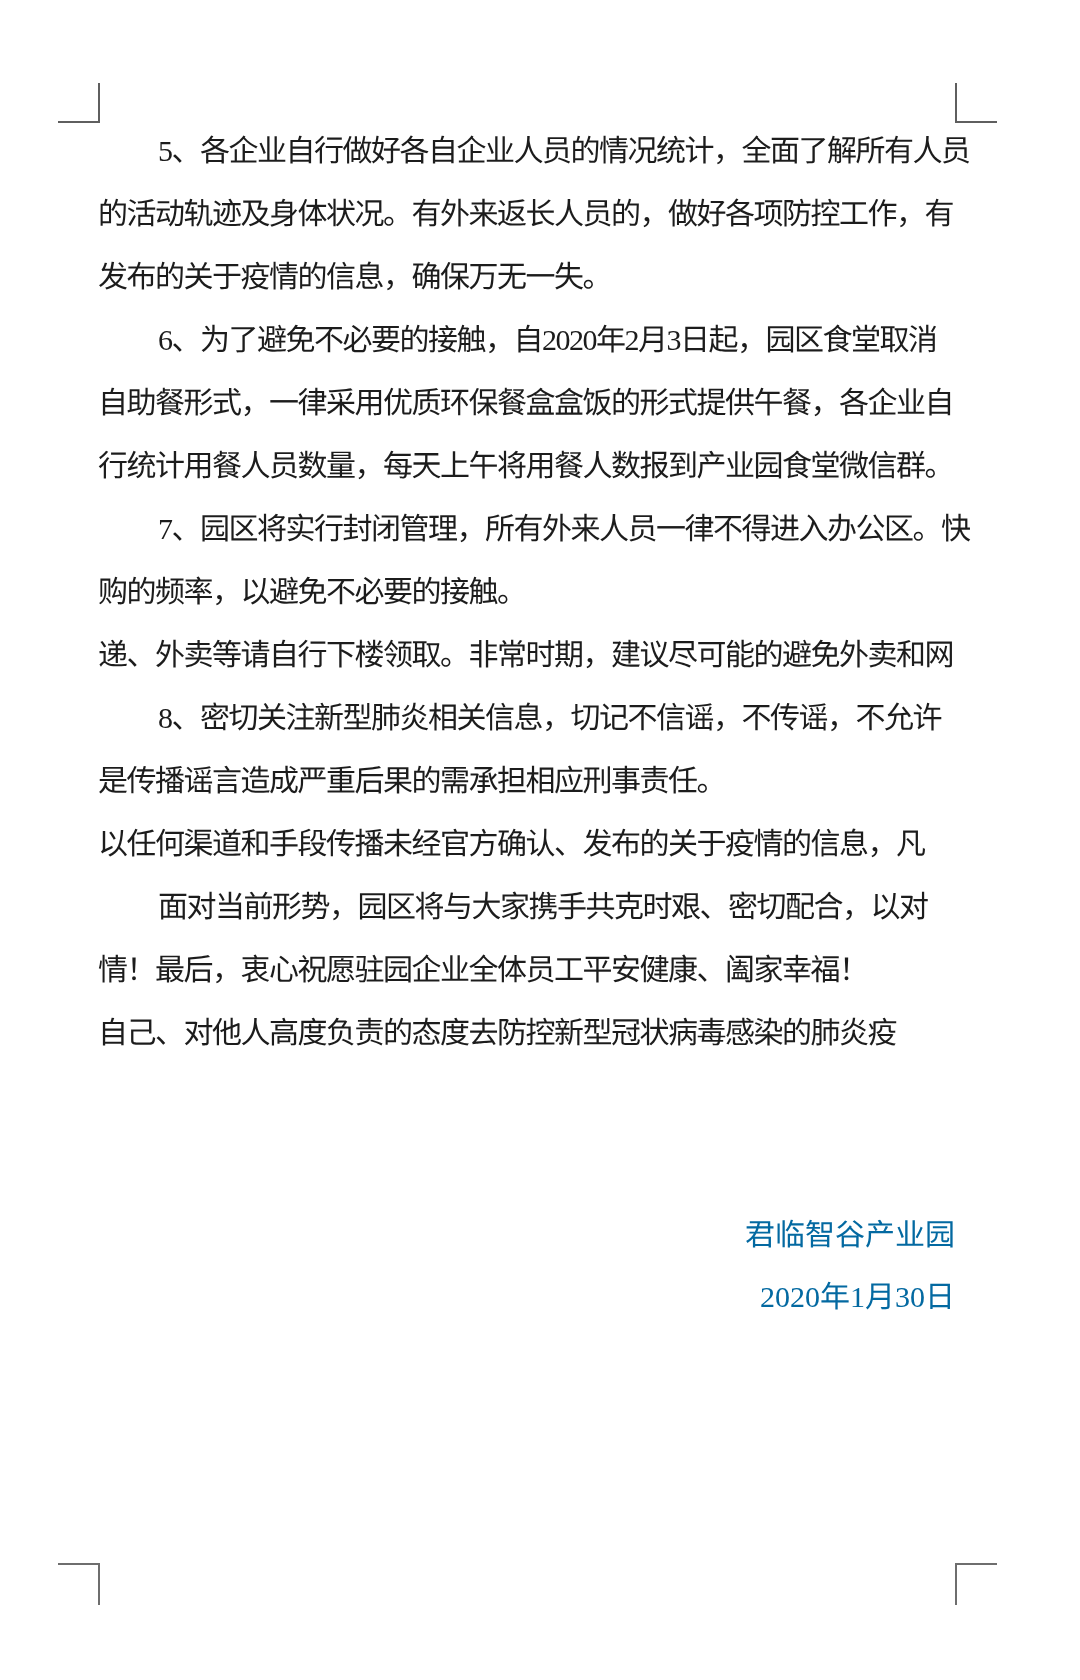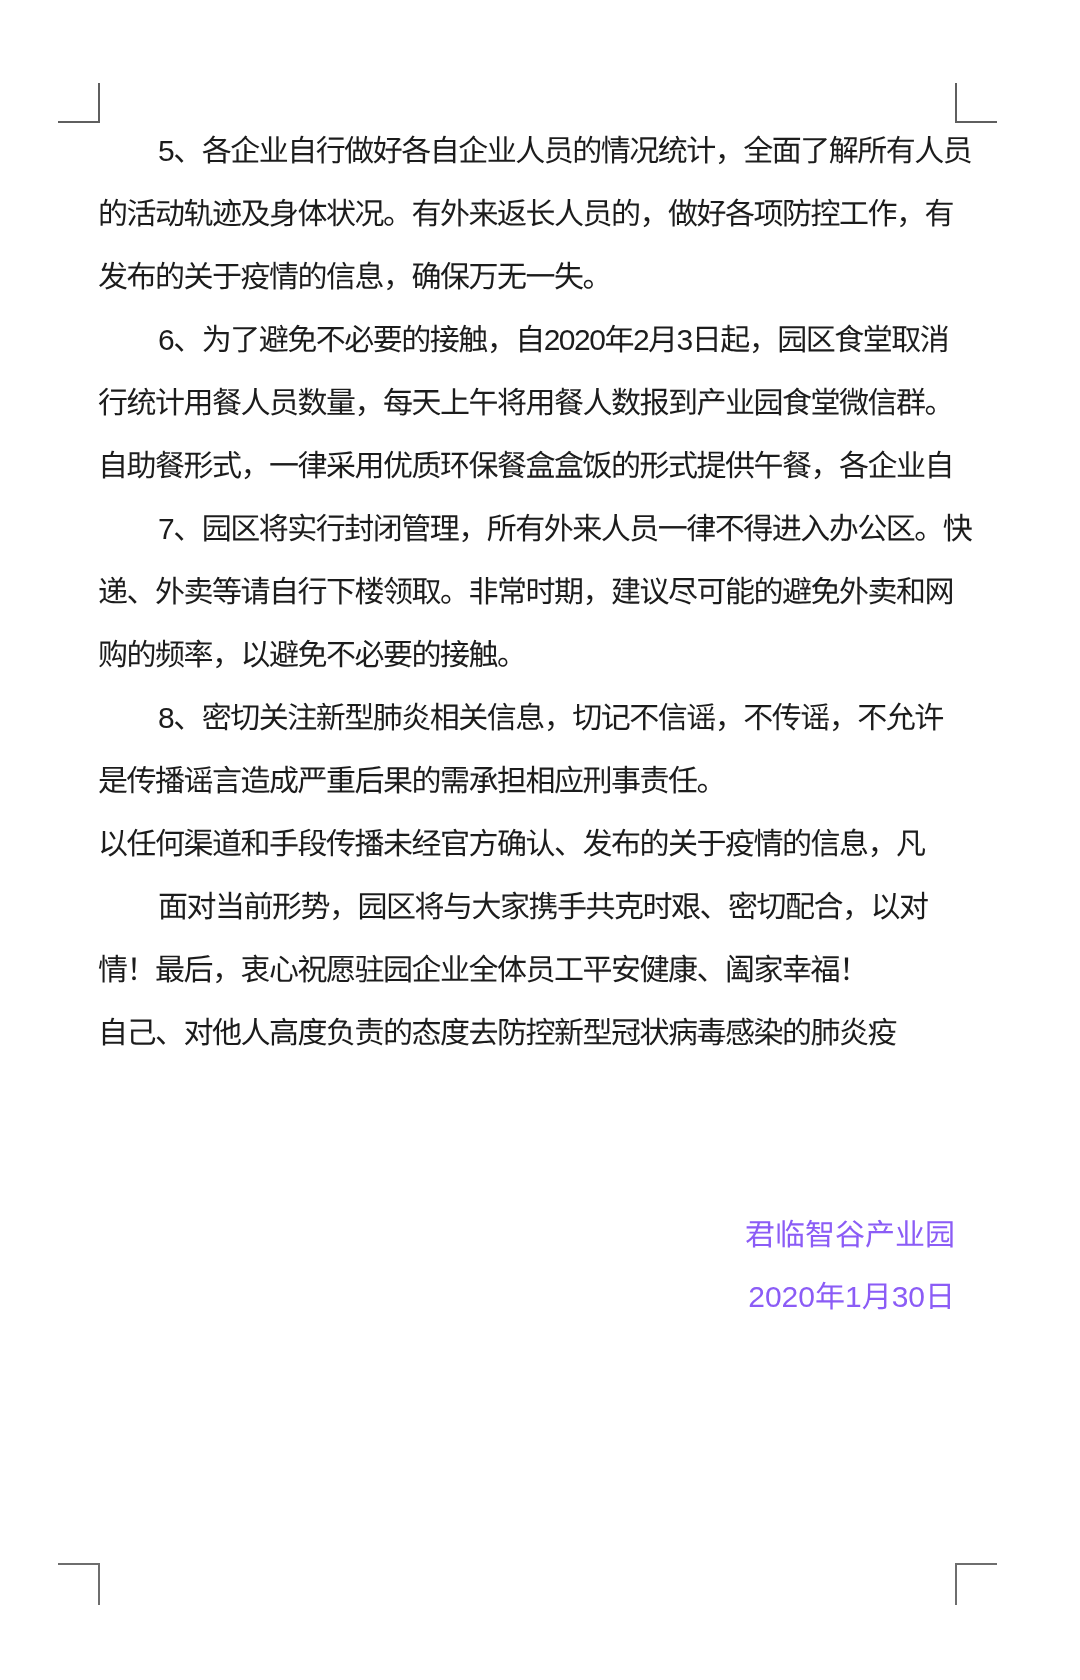--- a/index.html
+++ b/index.html
@@ -6,21 +6,21 @@
     margin: 0;
     padding: 0;
     background: #ffffff;
   }
   .page {
     position: relative;
     width: 1080px;
     height: 1680px;
     background: #ffffff;
     overflow: hidden;
-    font-family: Liberation Sans, sans-serif;
+    font-family: Liberation Serif, serif;
   }
   
   .corner-mark {
     position: absolute;
     width: 40px;
     height: 38px;
   }
   .corner-mark.tl { left: 58px;  top: 83px;   border-right: 2px solid #5f5f5f; border-bottom: 2px solid #5f5f5f; }
   .corner-mark.tr { left: 955px; top: 83px;   border-left: 2px solid #5f5f5f;  border-bottom: 2px solid #5f5f5f; }
   .corner-mark.bl { left: 58px;  top: 1563px; border-right: 2px solid #6e6e6e; border-top: 2px solid #6e6e6e; height: 40px; }
@@ -46,21 +46,21 @@
   }
   .text-line.indent {
     padding-left: 60px;
   }
   .sign-block {
     position: absolute;
     left: 98px;
     top: 1204px;
     width: 857px;
     text-align: right;
-    color: #8b5cf6;
+    color: #0369a1;
     font-size: 30px;
     letter-spacing: 0;
   }
   .sign-line {
     height: 62px;
     line-height: 62px;
     white-space: nowrap;
   }
 </style>
 </head>
@@ -74,27 +74,27 @@
   <div class="corner-mark br"></div>
 
   <div class="doc-body" id="paragraphs-container">
       <div class="paragraph">
         <div class="text-line indent">5、各企业自行做好各自企业人员的情况统计，全面了解所有人员</div>
         <div class="text-line">的活动轨迹及身体状况。有外来返长人员的，做好各项防控工作，有</div>
         <div class="text-line">发布的关于疫情的信息，确保万无一失。</div>
       </div>
       <div class="paragraph">
         <div class="text-line indent">6、为了避免不必要的接触，自2020年2月3日起，园区食堂取消</div>
+        <div class="text-line">自助餐形式，一律采用优质环保餐盒盒饭的形式提供午餐，各企业自</div>
         <div class="text-line">行统计用餐人员数量，每天上午将用餐人数报到产业园食堂微信群。</div>
-        <div class="text-line">自助餐形式，一律采用优质环保餐盒盒饭的形式提供午餐，各企业自</div>
       </div>
       <div class="paragraph">
         <div class="text-line indent">7、园区将实行封闭管理，所有外来人员一律不得进入办公区。快</div>
+        <div class="text-line">购的频率，以避免不必要的接触。</div>
         <div class="text-line">递、外卖等请自行下楼领取。非常时期，建议尽可能的避免外卖和网</div>
-        <div class="text-line">购的频率，以避免不必要的接触。</div>
       </div>
       <div class="paragraph">
         <div class="text-line indent">8、密切关注新型肺炎相关信息，切记不信谣，不传谣，不允许</div>
         <div class="text-line">是传播谣言造成严重后果的需承担相应刑事责任。</div>
         <div class="text-line">以任何渠道和手段传播未经官方确认、发布的关于疫情的信息，凡</div>
       </div>
       <div class="paragraph">
         <div class="text-line indent">面对当前形势，园区将与大家携手共克时艰、密切配合，以对</div>
         <div class="text-line">情！最后，衷心祝愿驻园企业全体员工平安健康、阖家幸福！</div>
         <div class="text-line">自己、对他人高度负责的态度去防控新型冠状病毒感染的肺炎疫</div>

